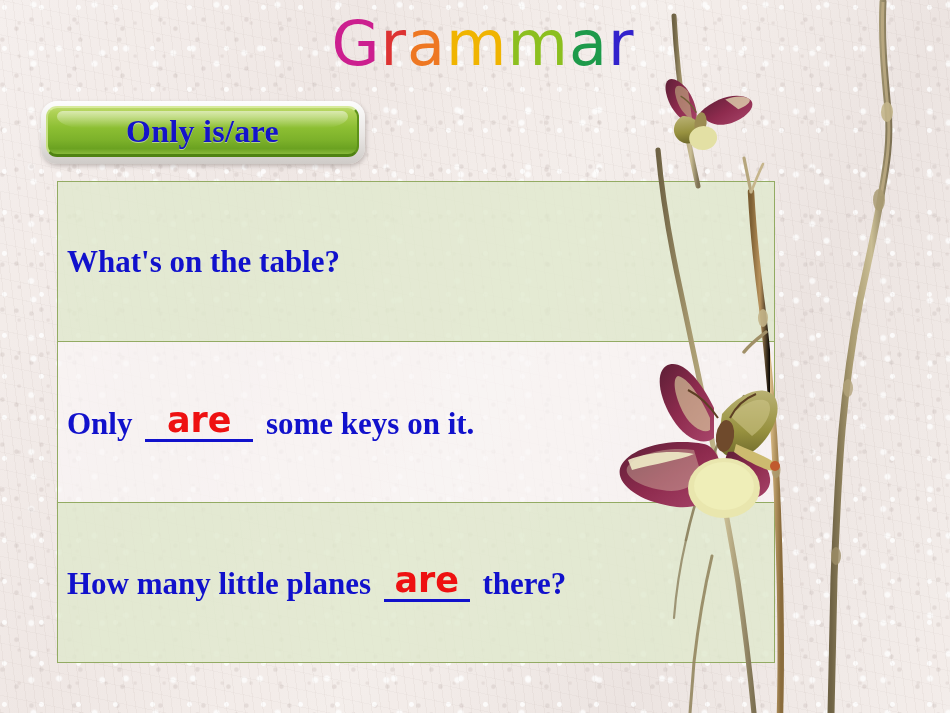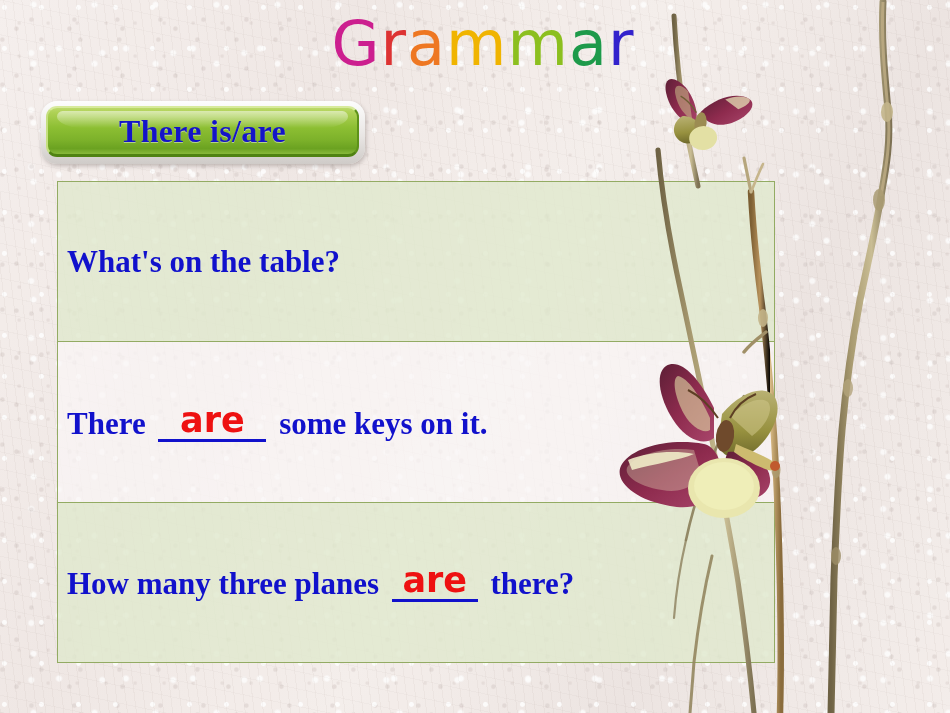--- a/index.html
+++ b/index.html
@@ -193,33 +193,33 @@
 
 <div id="slide">
 
   <div id="paper-texture"></div>
   <div id="paper-fibers"></div>
 
   <div id="title"><span style="color: rgb(204, 31, 143);">G</span><span style="color: rgb(221, 51, 51);">r</span><span style="color: rgb(238, 119, 34);">a</span><span style="color: rgb(240, 180, 0);">m</span><span style="color: rgb(140, 191, 31);">m</span><span style="color: rgb(29, 154, 74);">a</span><span style="color: rgb(51, 34, 204);">r</span></div>
 
   <div id="btn-wrap">
     <div id="btn">
-      <span id="btn-label">There is/are</span>
+      <span id="btn-label">Only is/are</span>
     </div>
   </div>
 
   <div id="tbl">
       <div class="row shade">
         <div class="cell"><span>What's on the table?</span></div>
       </div>
       <div class="row light">
-        <div class="cell"><span>There </span><span class="blank w-wide">are</span><span> some keys on it.</span></div>
+        <div class="cell"><span>Only </span><span class="blank w-wide">are</span><span> some keys on it.</span></div>
       </div>
       <div class="row shade">
-        <div class="cell"><span>How many three planes </span><span class="blank w-mid">are</span><span> there?</span></div>
+        <div class="cell"><span>How many little planes </span><span class="blank w-mid">are</span><span> there?</span></div>
       </div>
     </div>
 
   <div id="decor">
     <svg width="350" height="713" viewBox="0 0 350 713" xmlns="http://www.w3.org/2000/svg">
       <defs>
         <linearGradient id="twigA" x1="0" y1="0" x2="1" y2="0">
           <stop offset="0%" stop-color="#6e6244"></stop>
           <stop offset="35%" stop-color="#a89a70"></stop>
           <stop offset="70%" stop-color="#c9bd94"></stop>

